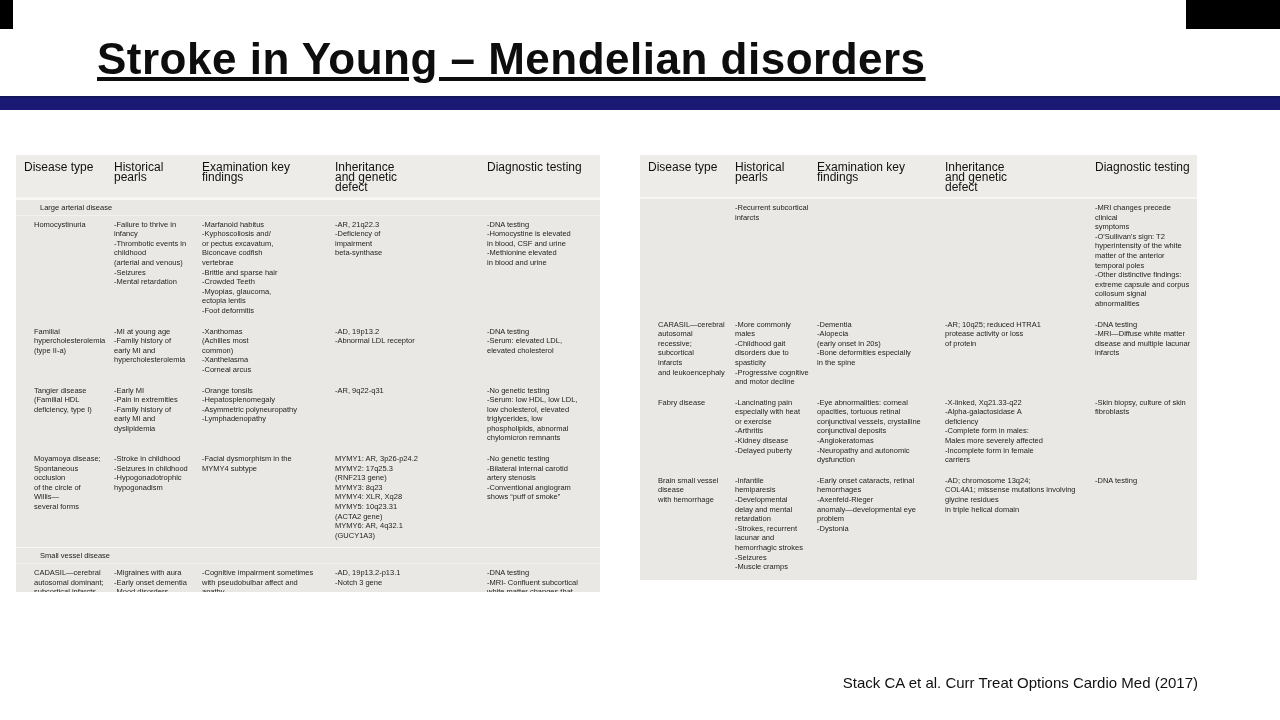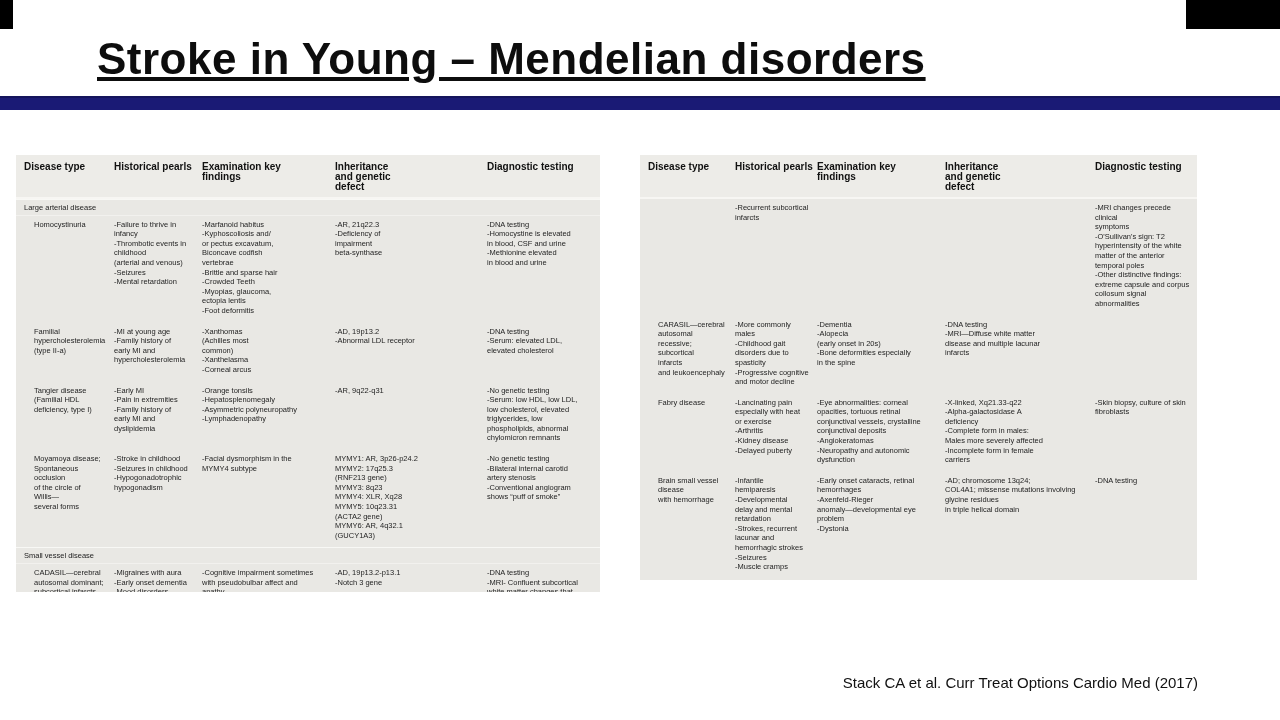--- a/index.html
+++ b/index.html
@@ -41,29 +41,29 @@
   }
   .table-img.tleft { left: 16px; top: 155px; width: 584px; height: 437px; }
   .table-img.tright { left: 640px; top: 155px; width: 557px; height: 425px; }
 
   .thead, .trow { display: grid; }
   .tleft .thead, .tleft .trow { grid-template-columns: 98px 88px 133px 152px 1fr; }
   .tright .thead, .tright .trow { grid-template-columns: 95px 82px 128px 150px 1fr; }
 
   .thead { border-bottom: 2px solid #f7f6f3; background: #edecE8; }
   .hcell {
-    font-weight: 700; font-size: 10px; line-height: 10px;
+    font-weight: 400; font-size: 12px; line-height: 10px;
     padding: 7px 4px 5px 0;
     white-space: pre-line;
     color: #111;
   }
   .hcell.c0 { padding-left: 8px; }
 
   .section-row {
-    padding: 3px 0 2px 8px;
+    padding: 3px 0 2px 24px;
     border-top: 1px solid #f8f8f5;
     border-bottom: 1px solid #f2f1ee;
     color: #222;
   }
   .cell {
     white-space: pre-line;
     padding: 4px 6px 7px 0;
     color: #242424;
   }
   .cell.c0 { padding-left: 18px; }
@@ -259,20 +259,23 @@
 -Childhood gait
  disorders due to
  spasticity
 -Progressive cognitive
  and motor decline</div>
         <div class="cell c2">-Dementia
 -Alopecia
  (early onset in 20s)
 -Bone deformities especially
  in the spine</div>
+        <div class="cell c3">-AR; 10q25; reduced HTRA1
+ protease activity or loss
+ of protein</div>
         <div class="cell c4">-DNA testing
 -MRI—Diffuse white matter
  disease and multiple lacunar
  infarcts</div>
       </div>
       <div class="trow">
         <div class="cell c0">Fabry disease</div>
         <div class="cell c1">-Lancinating pain
  especially with heat
  or exercise

